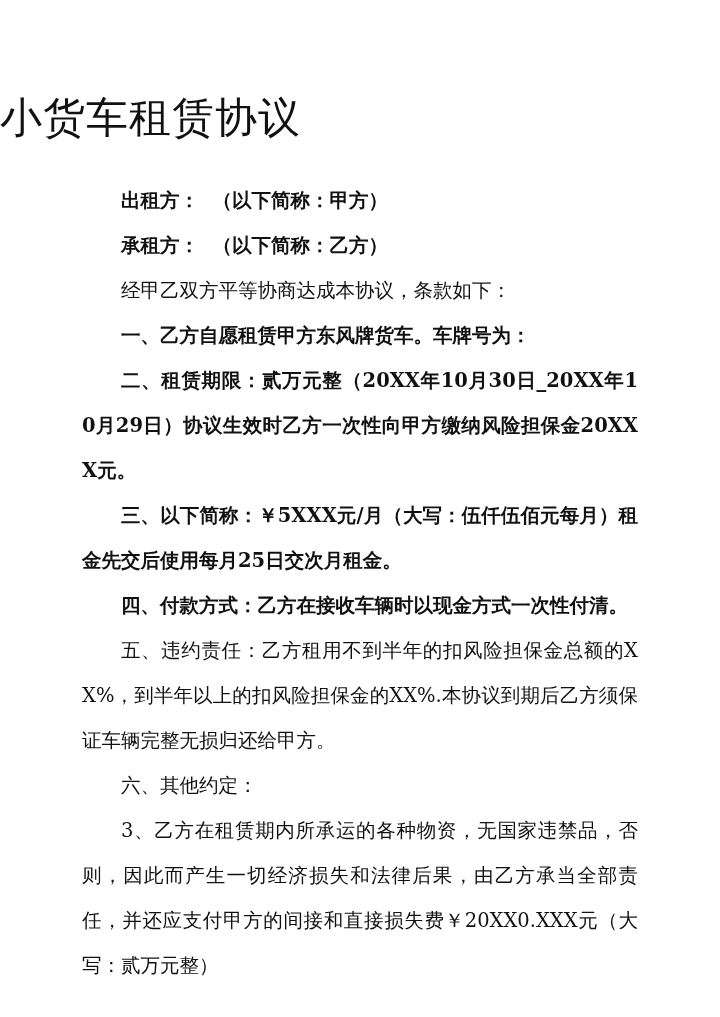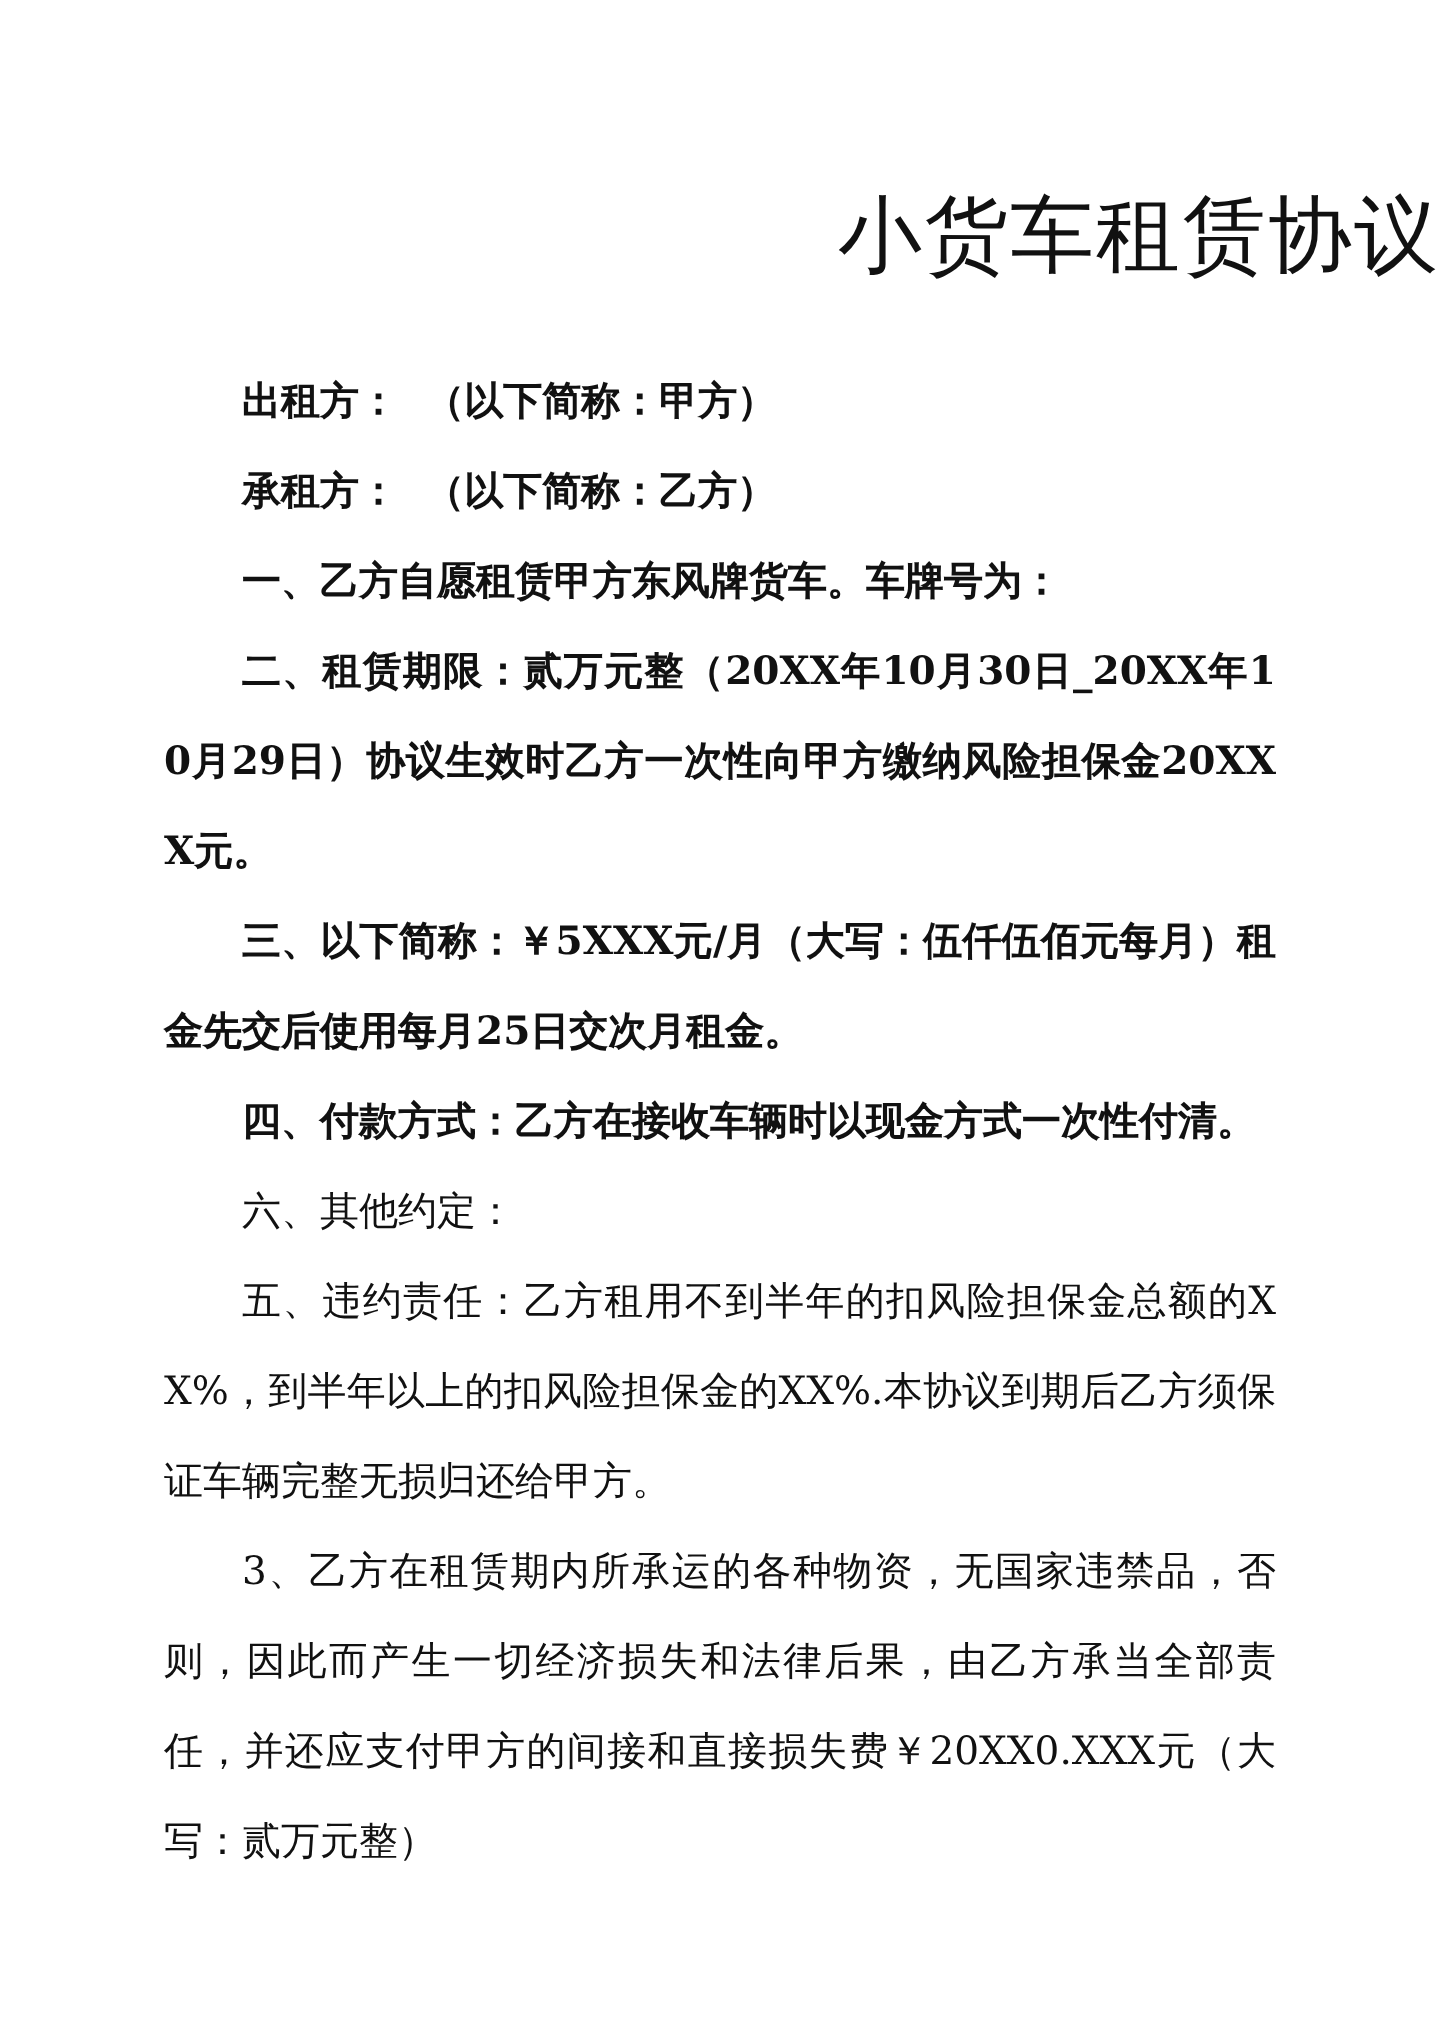--- a/index.html
+++ b/index.html
@@ -21,21 +21,21 @@
       top: 0;
       width: 720px;
       height: 1017px;
       background: #ffffff;
     }
     .title {
       position: absolute;
       top: 88px;
       left: 0;
       width: 720px;
-      text-align: right;
+      text-align: left;
       font-family: "DejaVu Sans", "Liberation Sans", sans-serif;
       font-size: 42px;
       font-weight: normal;
       letter-spacing: 1px;
       line-height: 60px;
       margin: 0;
     }
     .body {
       position: absolute;
       left: 82px;
@@ -63,23 +63,24 @@
   </style>
 </head>
 <body>
 
 <div class="page">
   <h1 class="title">小货车租赁协议</h1>
 
   <div class="body">
     <p class="party"><span>出租方：</span><span>  </span><span>（以下简称：甲方）</span></p>
     <p class="party"><span>承租方：</span><span>  </span><span>（以下简称：乙方）</span></p>
+    <p class="para">经甲乙双方平等协商达成本协议，条款如下：</p>
 
     <p class="para bold">一、乙方自愿租赁甲方东风牌货车。车牌号为：</p>
     <p class="para bold">二、租赁期限：贰万元整（20XX年10月30日_20XX年10月29日）协议生效时乙方一次性向甲方缴纳风险担保金20XXX元。</p>
     <p class="para bold">三、以下简称：￥5XXX元/月（大写：伍仟伍佰元每月）租金先交后使用每月25日交次月租金。</p>
     <p class="para bold">四、付款方式：乙方在接收车辆时以现金方式一次性付清。</p>
+    <p class="para">五、违约责任：乙方租用不到半年的扣风险担保金总额的XX%，到半年以上的扣风险担保金的XX%.本协议到期后乙方须保证车辆完整无损归还给甲方。</p>
     <p class="para">六、其他约定：</p>
-    <p class="para">五、违约责任：乙方租用不到半年的扣风险担保金总额的XX%，到半年以上的扣风险担保金的XX%.本协议到期后乙方须保证车辆完整无损归还给甲方。</p>
 
     <p class="para">3、乙方在租赁期内所承运的各种物资，无国家违禁品，否则，因此而产生一切经济损失和法律后果，由乙方承当全部责任，并还应支付甲方的间接和直接损失费￥20XX0.XXX元（大写：贰万元整）</p>
   </div>
 </div>
 
 </body></html>

